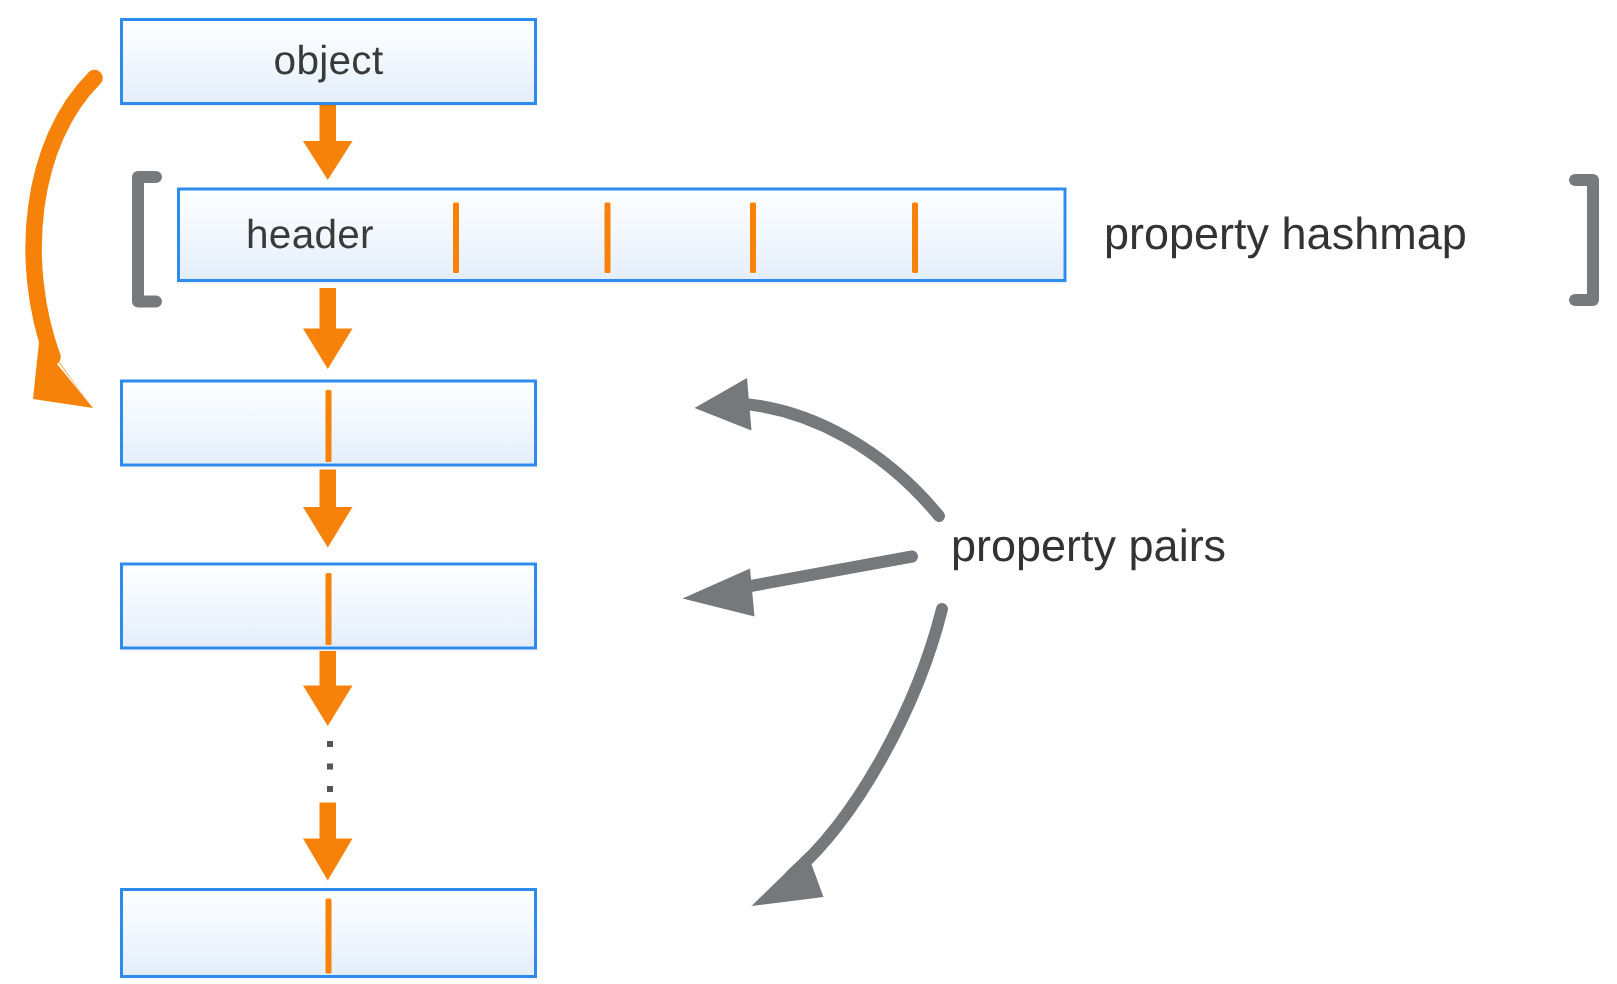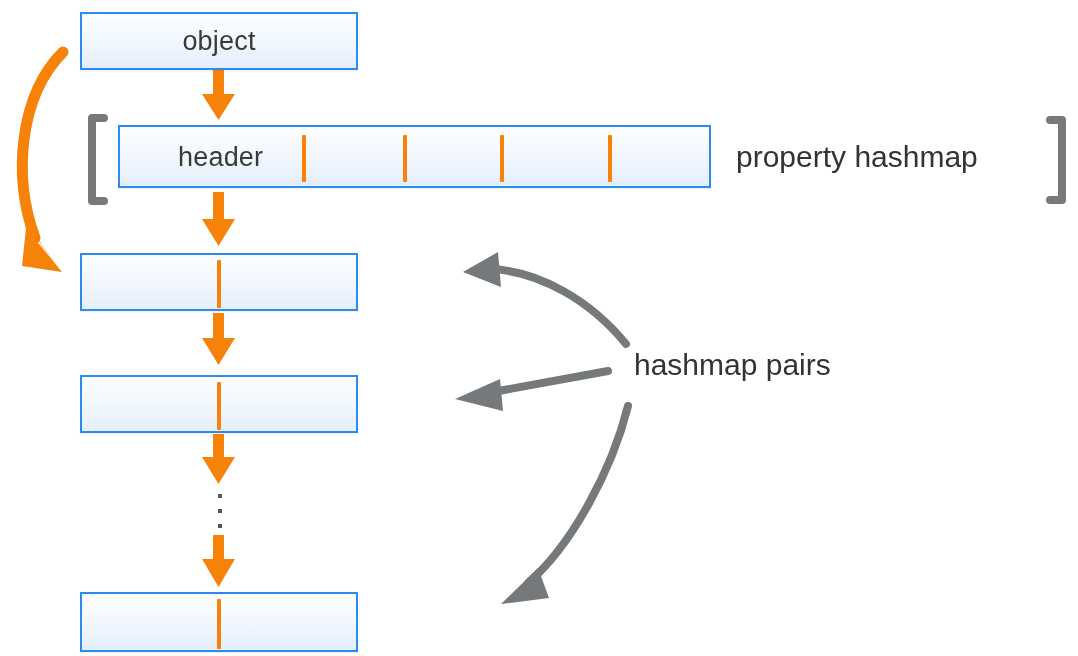--- a/index.html
+++ b/index.html
@@ -35,21 +35,21 @@
     width: 100%;
     text-align: center;
     font-size: 27px;
     color: #3a3a3a;
     letter-spacing: 0.2px;
     line-height: 1;
     white-space: nowrap;
   }
   .box-label.left-offset {
     text-align: left;
-    padding-left: 58px;
+    padding-left: 44px;
     width: auto;
   }
   
   .tick {
     position: absolute;
     width: 4px;
     background: #f7820a;
     border-radius: 1px;
   }
   
@@ -175,15 +175,15 @@
   </div>
 
   <div class="dots" style="left:217px; top:494px; width:5px; height:34px;">
     <span></span>
     <span></span>
     <span></span>
   </div>
 
   <div class="caption" style="left:736px; top:142px;text-align:center;">property hashmap</div>
 
-  <div class="caption" style="left:634px; top:350px;">hashmap pairs</div>
+  <div class="caption" style="left:634px; top:350px;">property pairs</div>
 
 </div>
 
 </body></html>

